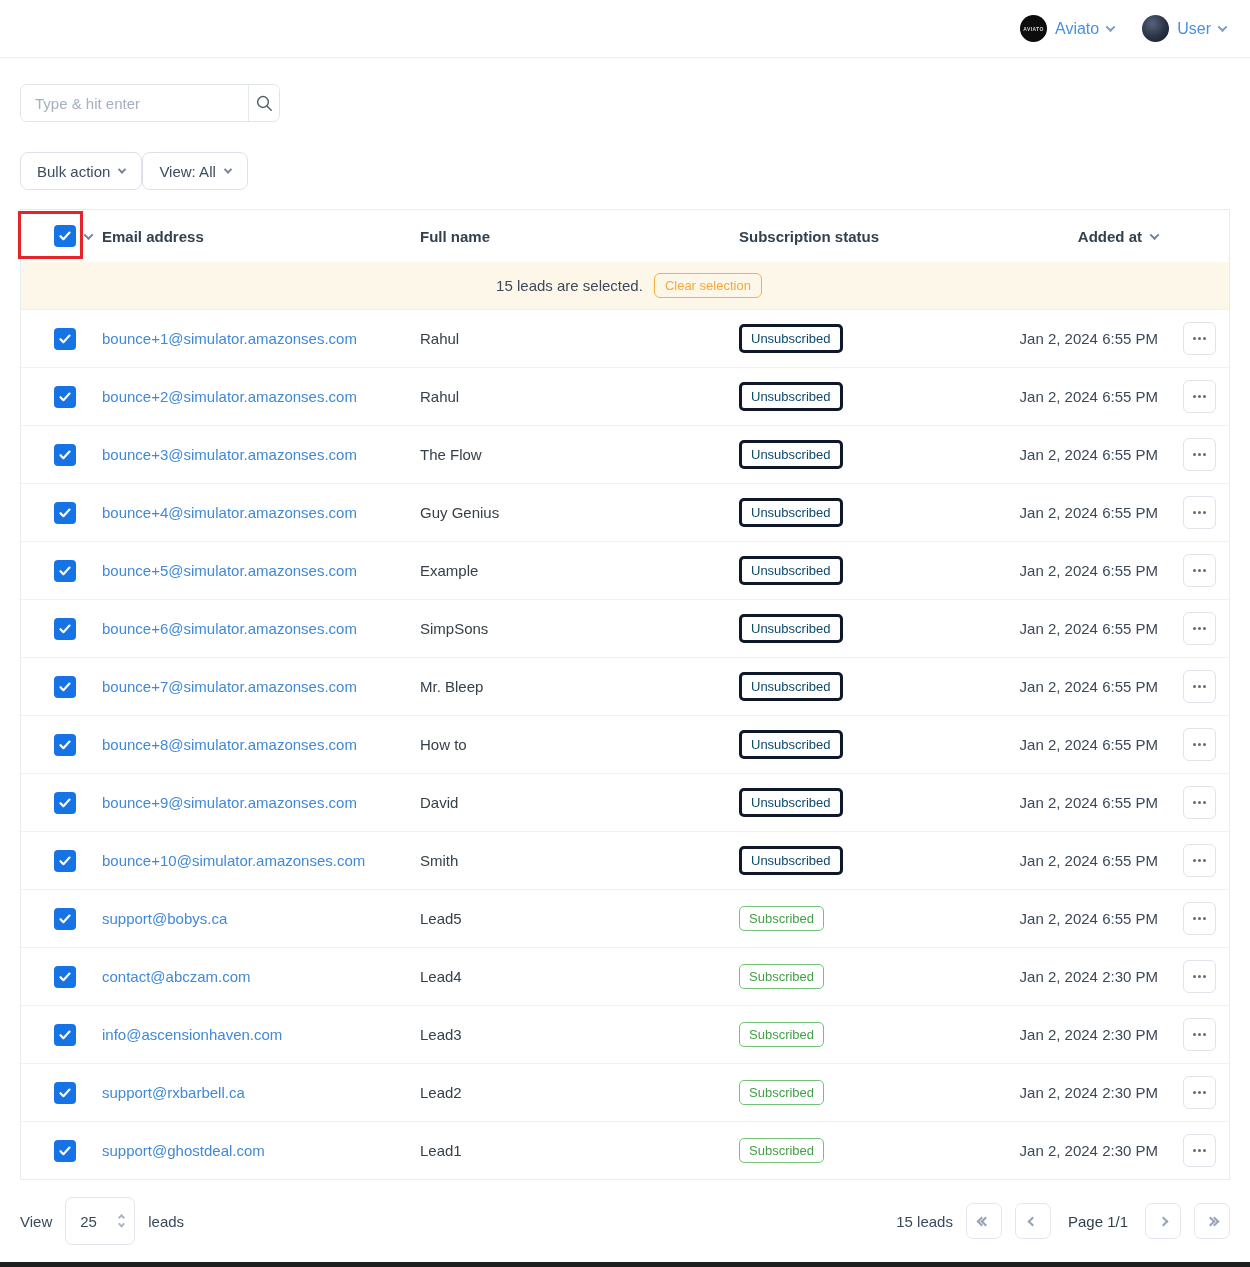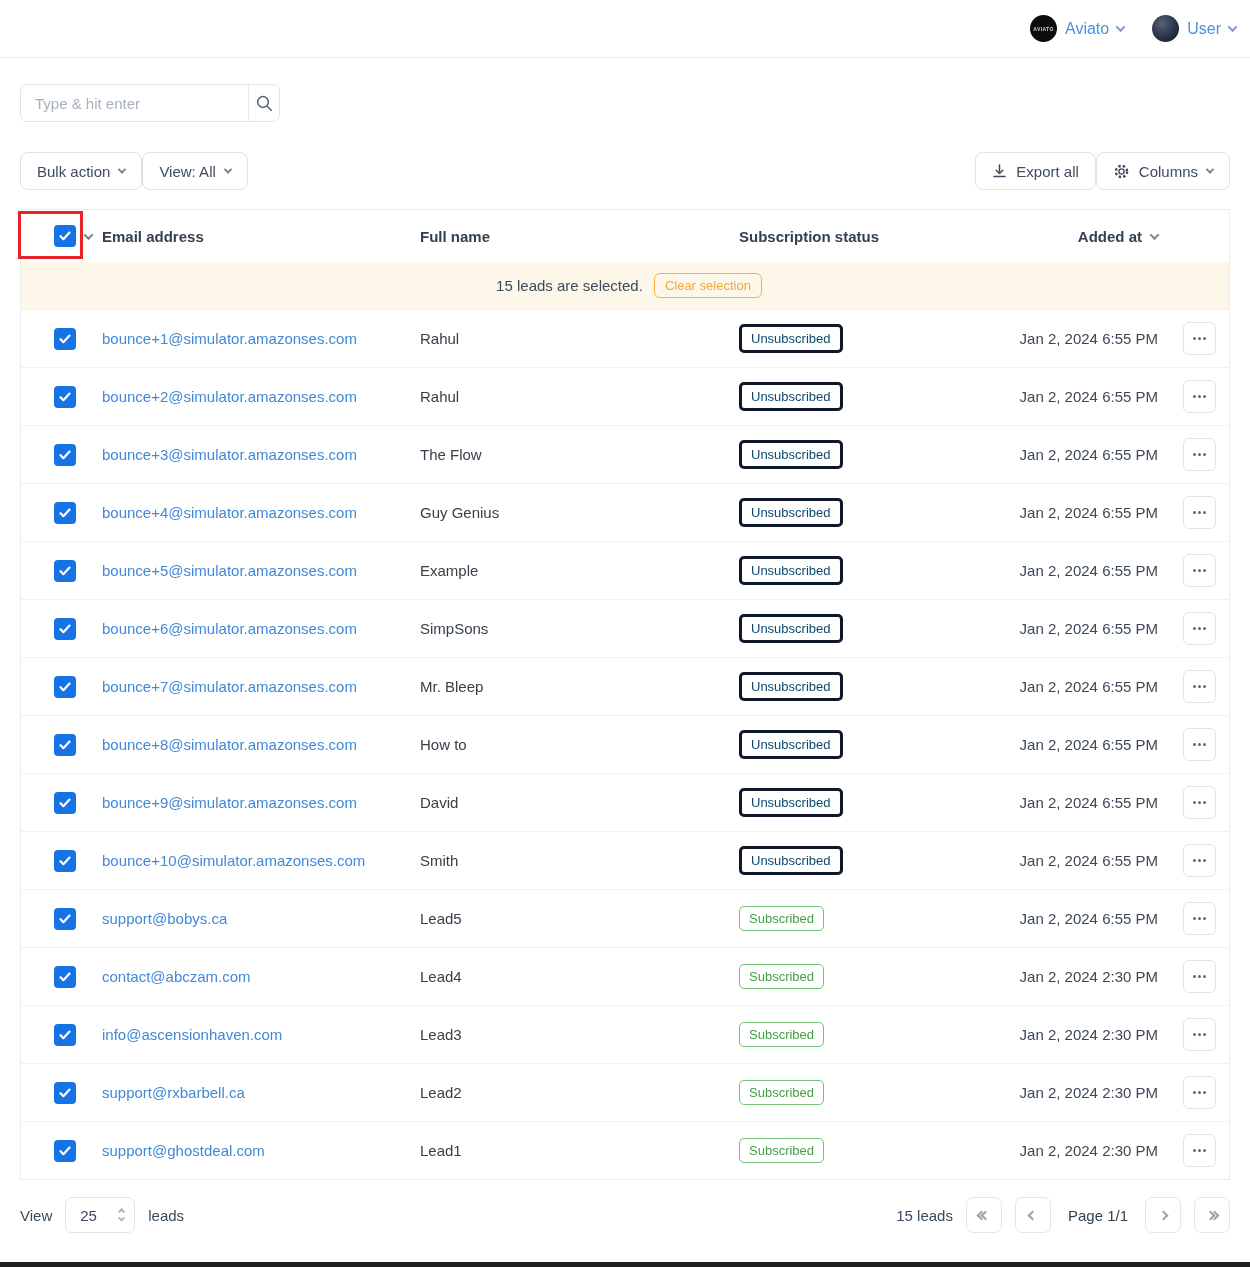--- a/index.html
+++ b/index.html
@@ -5,21 +5,21 @@
   * { margin:0; padding:0; box-sizing:border-box; }
   html,body { background:#fff; }
   body {
     width:1250px; height:1267px; position:relative; overflow:hidden;
     font-family:"Liberation Sans", sans-serif; color:#36445a;
   }
   
   .topbar {
     height:58px; border-bottom:1px solid #e9ecf2;
     display:flex; align-items:center; justify-content:flex-end;
-    gap:28px; padding-right:14px; background:#fff;
+    gap:28px; padding-right:24px; background:#fff;
   }
   .topbar-item { display:flex; align-items:center; gap:8px; color:#4a90e2; font-size:16px; cursor:pointer; }
   .avatar { width:27px; height:27px; border-radius:50%; flex:0 0 auto; }
   .avatar-workspace { background:#0c0c0c; color:#cfd3d8; font-size:5px; letter-spacing:.4px;
     display:flex; align-items:center; justify-content:center; font-weight:bold; }
   .avatar-user { background:radial-gradient(circle at 38% 32%, #55627a 0%, #2a3344 55%, #141a26 100%); }
   .chev { display:inline-block; width:7px; height:7px;
     border-right:2px solid currentColor; border-bottom:2px solid currentColor; }
   .chev-down  { transform:rotate(45deg) translate(-1px,-1px); }
   .chev-up    { transform:rotate(-135deg); }
@@ -68,21 +68,21 @@
   .badge-unsubscribed { color:#0c4a6e; border:3px solid #0f172a; }
   .badge-subscribed { color:#43a047; border:1px solid #74c178; }
   .cell-date { text-align:right; color:#3c4857; }
   .cell-actions { display:flex; justify-content:flex-end; padding-right:13px; }
   .dots-btn { width:33px; height:33px; border:1px solid #dfe3ea; border-radius:6px; background:#fff;
     display:flex; align-items:center; justify-content:center; gap:2px; cursor:pointer; }
   .dots-btn i { width:3px; height:3px; border-radius:50%; background:#5f6b7a; }
   
   .footer { display:flex; justify-content:space-between; align-items:center; margin-top:17px; }
   .fgroup { display:flex; align-items:center; gap:13px; font-size:15px; color:#3a4a5c; }
-  .stepper { width:70px; height:36px; border:1px solid #e0e4ec; border-radius:7px; background:#fff;
+  .stepper { width:70px; height:48px; border:1px solid #e0e4ec; border-radius:7px; background:#fff;
     display:flex; align-items:center; justify-content:space-between; padding:0 10px 0 14px; cursor:pointer; }
   .stepper .num { font-size:15px; color:#3a4a5c; }
   .stepper .updown { display:flex; flex-direction:column; gap:3px; color:#aab4c4; }
   .stepper .updown .chev { width:5px; height:5px; }
   .pg-btn { width:36px; height:36px; border:1px solid #e3e6ee; border-radius:7px; background:#fff;
     display:flex; align-items:center; justify-content:center; cursor:pointer; color:#97a3b5; }
   .dbl { display:flex; }
   .dbl .chev:last-child { margin-left:-3px; }
   .page-label { color:#33414f; padding:0 4px; }
   .bottom-strip { position:absolute; left:0; bottom:0; width:100%; height:5px; background:#1e1e1e; }
@@ -121,42 +121,20 @@
   </div>
 
   <div class="toolbar">
     <div class="tgroup">
       <button class="btn">
         <span>Bulk action</span>
         <span class="chev chev-down"></span>
       </button>
       <button class="btn">
         <span>View: All</span>
-        <span class="chev chev-down"></span>
-      </button>
-    </div>
-    <div class="tgroup">
-      <button class="btn">
-        <span>
-          <svg width="15" height="16" viewBox="0 0 15 16" fill="none" stroke="#3d4c60" stroke-width="1.5" stroke-linecap="round" stroke-linejoin="round">
-            <path d="M7.5 2v8"></path>
-              <path d="M4.2 7.2 7.5 10.5 10.8 7.2"></path>
-              <path d="M2 13.5h11"></path>
-          </svg>
-        </span>
-        <span>Export all</span>
-      </button>
-      <button class="btn">
-        <span>
-          <svg width="17" height="17" viewBox="0 0 17 17" fill="none">
-            <circle cx="8.5" cy="8.5" r="5.6" stroke="#3d4c60" stroke-width="2.4" stroke-dasharray="2.4 2.1"></circle>
-            <circle cx="8.5" cy="8.5" r="2.6" stroke="#3d4c60" stroke-width="1.4"></circle>
-          </svg>
-        </span>
-        <span>Columns</span>
         <span class="chev chev-down"></span>
       </button>
     </div>
   </div>
 
   <div class="table">
     <div class="thead grid-cols">
       <div class="select-cell">
         <span class="checkbox">
           <svg width="12" height="10" viewBox="0 0 12 10" fill="none">

